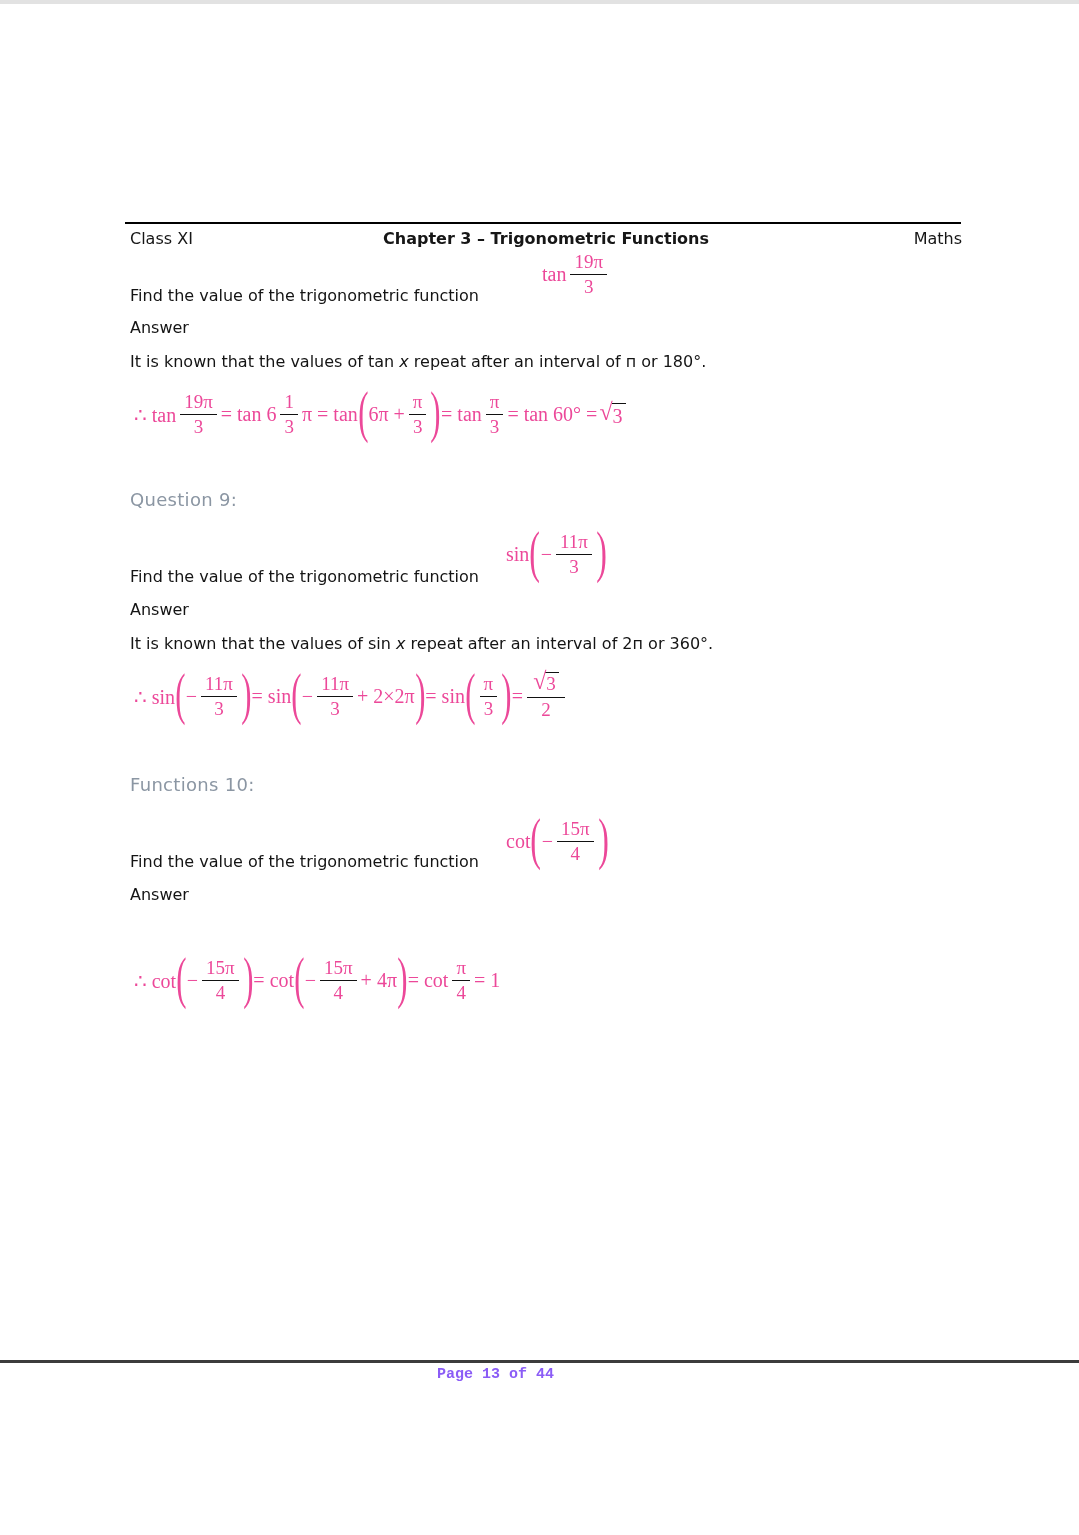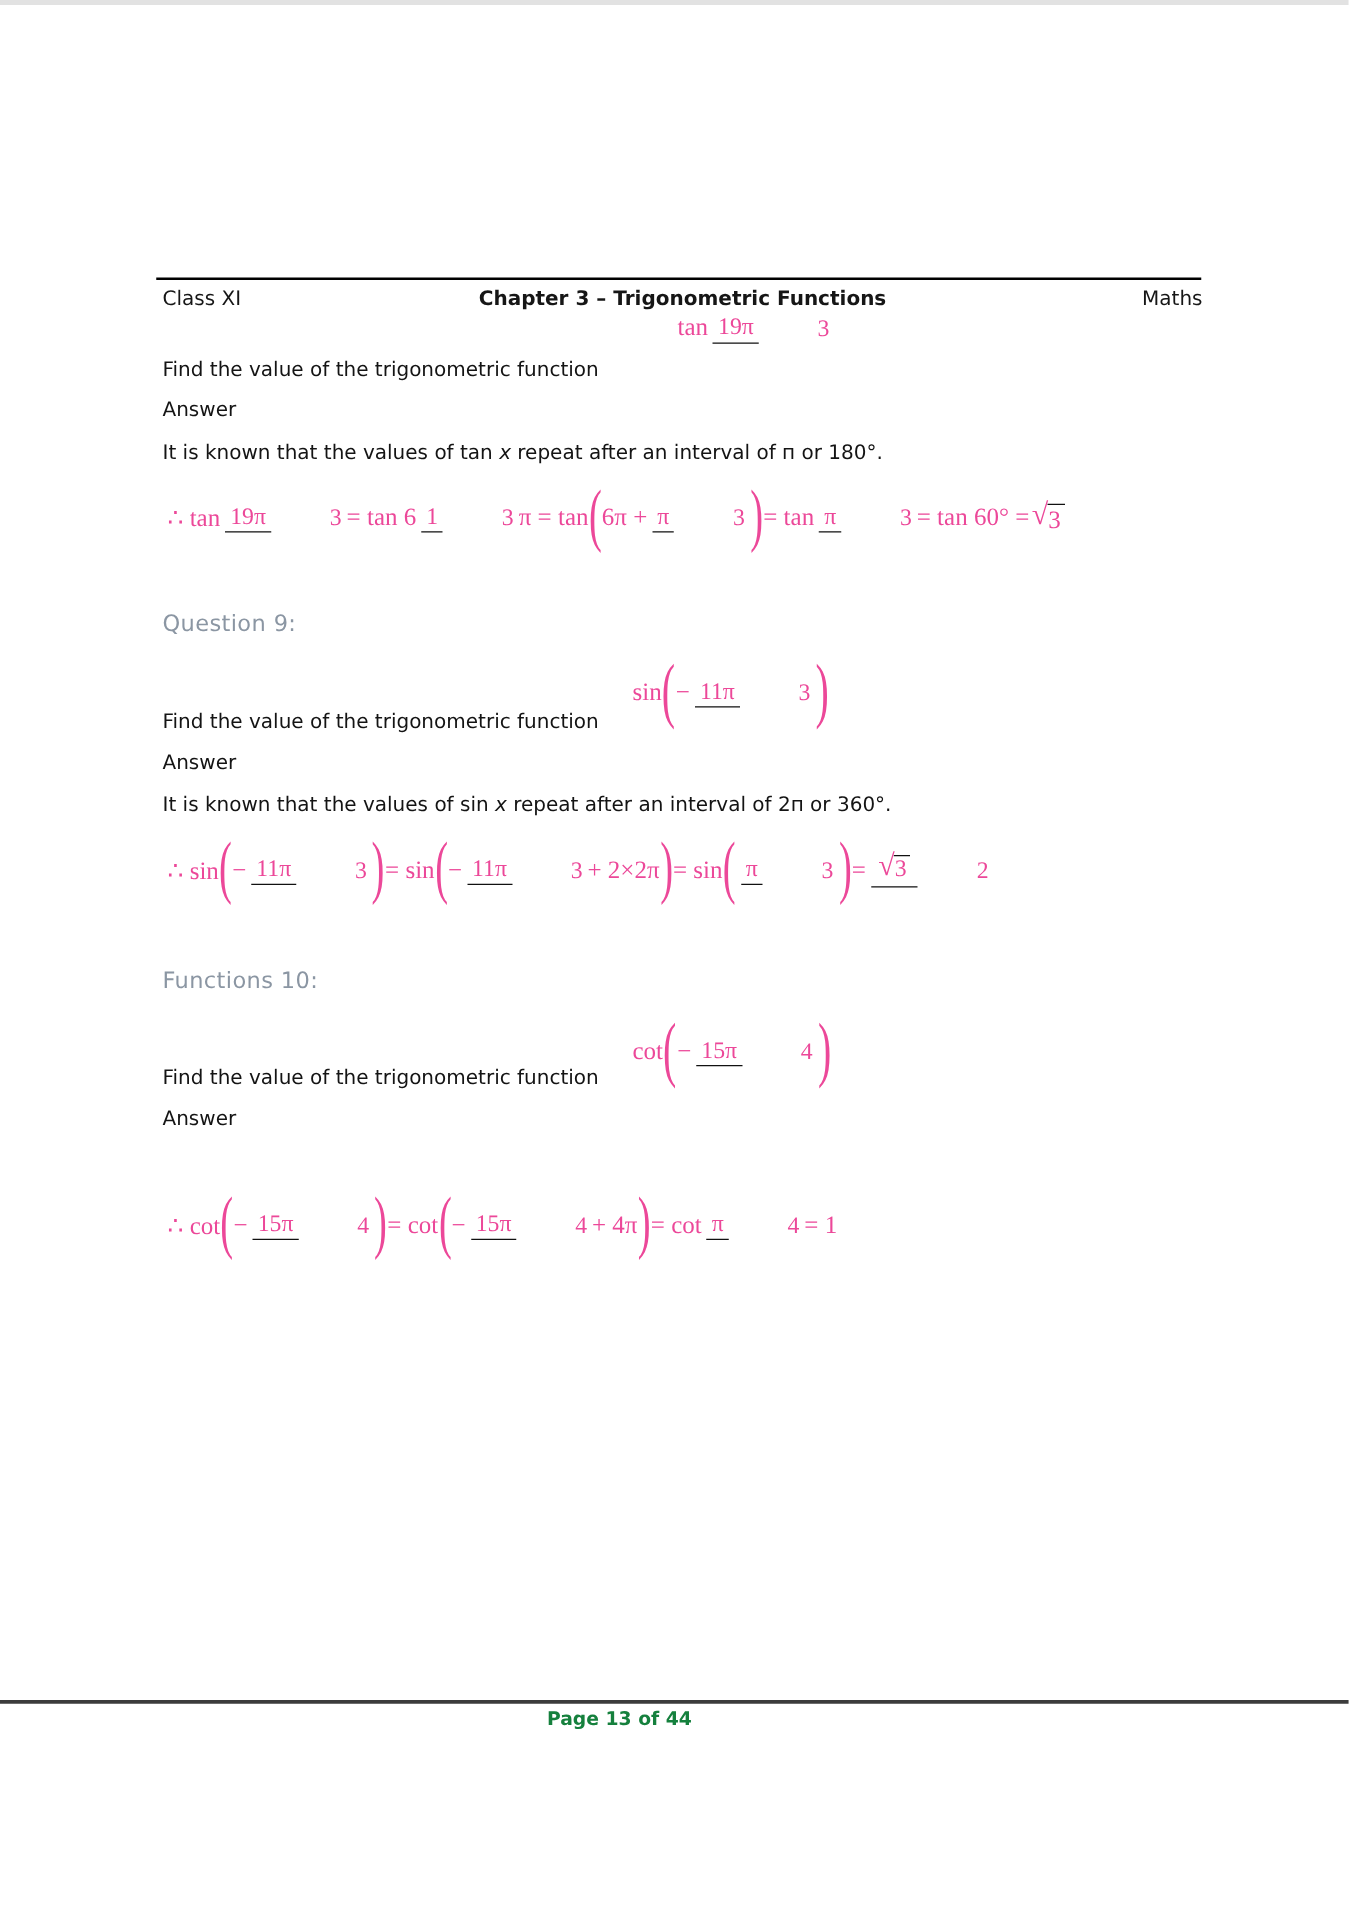--- a/index.html
+++ b/index.html
@@ -10,31 +10,31 @@
   .hd .l{flex:1;text-align:left;}
   .hd .c{flex:none;font-weight:bold;}
   .hd .r{flex:1;text-align:right;margin-top:32px;}
   .rule{position:absolute;top:222px;left:125px;width:836px;height:2px;background:#000000;}
   .tb{position:absolute;left:130px;font-size:16px;color:#141414;white-space:nowrap;}
   .iv{font-style:italic;}
   .qh{position:absolute;left:130px;font-size:18px;font-weight:normal;color:#8b96a3;letter-spacing:.3px;white-space:nowrap;}
   .mrow{position:absolute;display:flex;align-items:center;
         font-family:"Liberation Serif","DejaVu Serif",serif;font-size:20px;color:#ec4899;white-space:nowrap;}
   .mx{white-space:pre;}
-  .fr{display:inline-flex;flex-direction:row;align-items:center;margin:0 4px;font-size:19px;line-height:1.15;gap:47px;}
+  .fr{display:inline-flex;flex-direction:column;align-items:center;margin:0 4px;font-size:19px;line-height:1.15;}
   .fr .n{padding:0 4px 1px;border-bottom:1.4px solid #111;display:inline-flex;align-items:flex-end;}
   .fr .d{padding-top:1px;}
   .bp{display:inline-flex;align-items:center;justify-content:center;height:60px;font-size:56px;line-height:1;
       transform:scaleX(.55);margin:0 -4px;font-weight:400;padding-bottom:5px;}
   .inl .bp{height:62px;font-size:58px;}
   .sq{display:inline-flex;align-items:flex-start;margin:0 2px;}
   .sq .sg{font-size:24px;line-height:1;transform:translateY(-3px);}
   .sq .sr{border-top:1.4px solid #111;padding:1px 3px 0 1px;margin-left:-1px;line-height:1.1;}
   .frule{position:absolute;top:1360px;left:0;width:1079px;height:3px;background:#3c3c3c;}
-  .fl{position:absolute;top:1366px;left:0;width:991px;text-align:center;font-size:15px;font-weight:bold;color:#15803d;}
+  .fl{position:absolute;top:1366px;left:0;width:991px;text-align:center;font-size:15px;font-weight:bold;color:#8b5cf6;font-family:Liberation Mono, monospace;}
 </style>
 </head>
 <body>
 
 <div class="pg">
 
   <div class="strip"></div>
 
   <div class="hd">
     <span class="l">Class XI</span>

